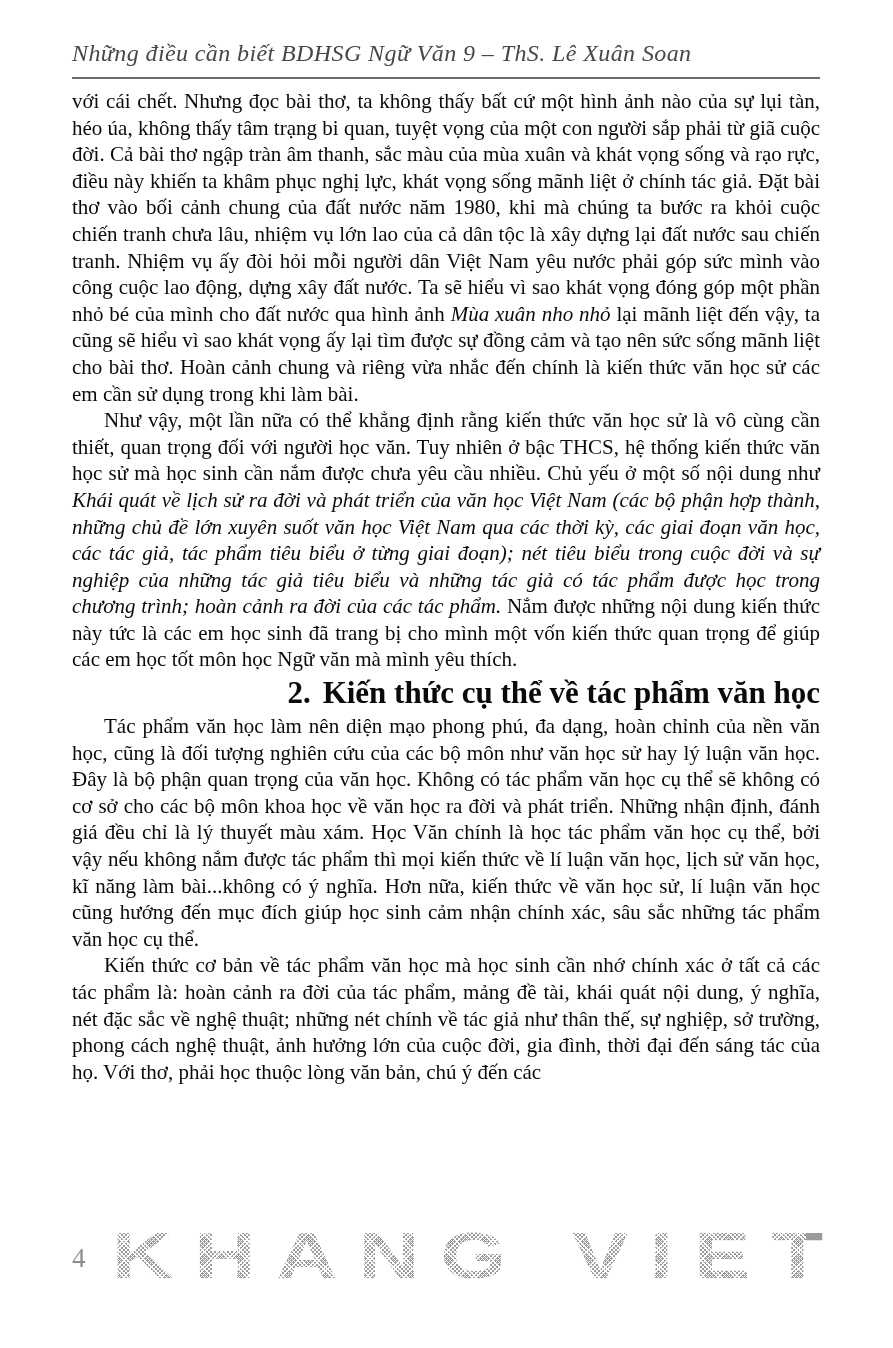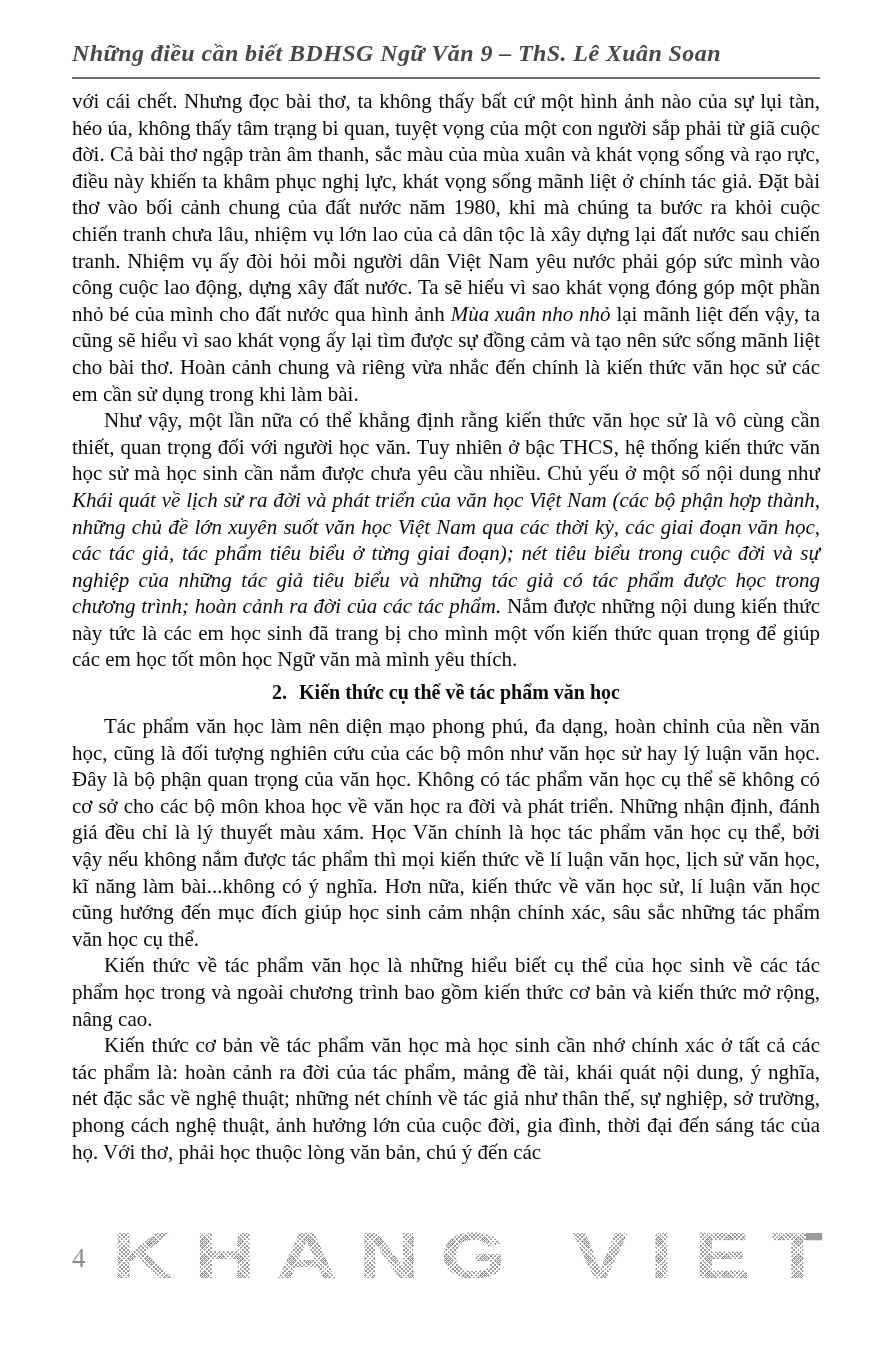--- a/index.html
+++ b/index.html
@@ -19,21 +19,21 @@
   
   .page-header {
     position: absolute;
     left: 72px;
     top: 38px;
     width: 748px;
   }
   .header-title {
     font-family: "Liberation Serif", serif;
     font-style: italic;
-    font-weight: bold;
+    font-weight: normal;
     font-size: 24px;
     line-height: 30px;
     color: #474747;
     letter-spacing: 0.4px;
     white-space: nowrap;
   }
   .header-rule {
     margin-top: 9px;
     border-bottom: 2px solid #6b6b6b;
     width: 100%;
@@ -54,24 +54,24 @@
   .page-body p {
     margin: 0;
     padding: 0;
   }
   .page-body p.indent {
     text-indent: 32px;
   }
   .run-italic { font-style: italic; }
   .section-heading {
     font-weight: bold;
-    font-size: 20px;
+    font-size: 31px;
     line-height: 27px;
     margin: 6px 0 7px 0 !important;
-    text-align: center;
+    text-align: right;
   }
   .section-heading .heading-number {
     display: inline-block;
     margin-right: 12px;
   }
   
   .page-number {
     position: absolute;
     left: 72px;
     top: 1243px;
@@ -119,21 +119,20 @@
   <header class="page-header">
     <div class="header-title">Những điều cần biết BDHSG Ngữ Văn 9 – ThS. Lê Xuân Soan</div>
     <div class="header-rule"></div>
   </header>
 
   <main class="page-body" id="body-content">
       <p class=""><span>với cái chết. Nhưng đọc bài thơ, ta không thấy bất cứ một hình ảnh nào của sự lụi tàn, héo úa, không thấy tâm trạng bi quan, tuyệt vọng của một con người sắp phải từ giã cuộc đời. Cả bài thơ ngập tràn âm thanh, sắc màu của mùa xuân và khát vọng sống và rạo rực, điều này khiến ta khâm phục nghị lực, khát vọng sống mãnh liệt ở chính tác giả. Đặt bài thơ vào bối cảnh chung của đất nước năm 1980, khi mà chúng ta bước ra khỏi cuộc chiến tranh chưa lâu, nhiệm vụ lớn lao của cả dân tộc là xây dựng lại đất nước sau chiến tranh. Nhiệm vụ ấy đòi hỏi mỗi người dân Việt Nam yêu nước phải góp sức mình vào công cuộc lao động, dựng xây đất nước. Ta sẽ hiểu vì sao khát vọng đóng góp một phần nhỏ bé của mình cho đất nước qua hình ảnh </span><span class="run-italic">Mùa xuân nho nhỏ</span><span> lại mãnh liệt đến vậy, ta cũng sẽ hiểu vì sao khát vọng ấy lại tìm được sự đồng cảm và tạo nên sức sống mãnh liệt cho bài thơ. Hoàn cảnh chung và riêng vừa nhắc đến chính là kiến thức văn học sử các em cần sử dụng trong khi làm bài.</span></p>
       <p class="indent"><span>Như vậy, một lần nữa có thể khẳng định rằng kiến thức văn học sử là vô cùng cần thiết, quan trọng đối với người học văn. Tuy nhiên ở bậc THCS, hệ thống kiến thức văn học sử mà học sinh cần nắm được chưa yêu cầu nhiều. Chủ yếu ở một số nội dung như </span><span class="run-italic">Khái quát về lịch sử ra đời và phát triển của văn học Việt Nam (các bộ phận hợp thành, những chủ đề lớn xuyên suốt văn học Việt Nam qua các thời kỳ, các giai đoạn văn học, các tác giả, tác phẩm tiêu biểu ở từng giai đoạn); nét tiêu biểu trong cuộc đời và sự nghiệp của những tác giả tiêu biểu và những tác giả có tác phẩm được học trong chương trình; hoàn cảnh ra đời của các tác phẩm.</span><span> Nắm được những nội dung kiến thức này tức là các em học sinh đã trang bị cho mình một vốn kiến thức quan trọng để giúp các em học tốt môn học Ngữ văn mà mình yêu thích.</span></p>
       <p class="section-heading"><span class="heading-number">2.</span><span>Kiến thức cụ thể về tác phẩm văn học</span></p>
       <p class="indent"><span>Tác phẩm văn học làm nên diện mạo phong phú, đa dạng, hoàn chỉnh của nền văn học, cũng là đối tượng nghiên cứu của các bộ môn như văn học sử hay lý luận văn học. Đây là bộ phận quan trọng của văn học. Không có tác phẩm văn học cụ thể sẽ không có cơ sở cho các bộ môn khoa học về văn học ra đời và phát triển. Những nhận định, đánh giá đều chỉ là lý thuyết màu xám. Học Văn chính là học tác phẩm văn học cụ thể, bởi vậy nếu không nắm được tác phẩm thì mọi kiến thức về lí luận văn học, lịch sử văn học, kĩ năng làm bài...không có ý nghĩa. Hơn nữa, kiến thức về văn học sử, lí luận văn học cũng hướng đến mục đích giúp học sinh cảm nhận chính xác, sâu sắc những tác phẩm văn học cụ thể.</span></p>
-      <p class="indent"><span>Kiến thức về tác phẩm văn học là những hiểu biết cụ thể của học sinh về các tác phẩm học trong và ngoài chương trình bao gồm kiến thức cơ bản và kiến thức mở rộng, nâng cao.</span></p>
       <p class="indent"><span>Kiến thức cơ bản về tác phẩm văn học mà học sinh cần nhớ chính xác ở tất cả các tác phẩm là: hoàn cảnh ra đời của tác phẩm, mảng đề tài, khái quát nội dung, ý nghĩa, nét đặc sắc về nghệ thuật; những nét chính về tác giả như thân thế, sự nghiệp, sở trường, phong cách nghệ thuật, ảnh hưởng lớn của cuộc đời, gia đình, thời đại đến sáng tác của họ. Với thơ, phải học thuộc lòng văn bản, chú ý đến các</span></p>
     </main>
 
   <span class="page-number">4</span>
 
   <div class="watermark-box">
     <div class="watermark-text">KHANG VIET</div>
   </div>
 
 </div>

